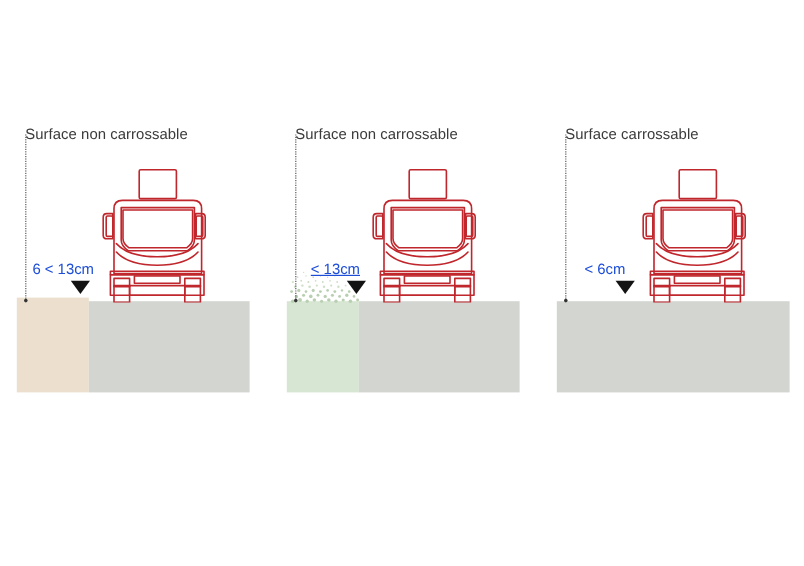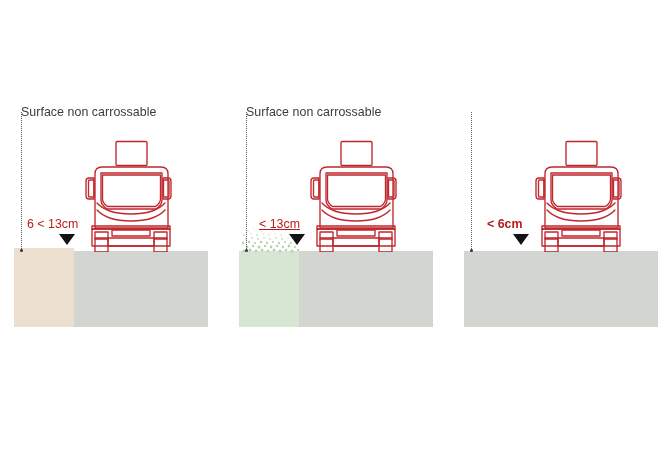--- a/index.html
+++ b/index.html
@@ -67,26 +67,26 @@
     top: 245px;
   }
   #panel-0 .ref-dot { left: 20px; }
   #panel-1 .ref-dot { left: 20px; }
   #panel-2 .ref-dot { left: 20px; }
 
   
   .measure {
     position: absolute;
     font-size: 12.4px;
-    color: #b91c1c;
+    color: #1d4ed8;
     white-space: nowrap;
   }
   #panel-0 .measure { left: 27px; top: 213px; }
   #panel-1 .measure { left: 34px; top: 213px; text-decoration: underline; }
-  #panel-2 .measure { left: 37px; top: 213px; font-weight: bold; }
+  #panel-2 .measure { left: 37px; top: 213px; }
 
   .marker {
     position: absolute;
     width: 0;
     height: 0;
     border-left: 8px solid transparent;
     border-right: 8px solid transparent;
     border-top: 11px solid #131313;
   }
   #panel-0 .marker { left: 59px; top: 230px; }
@@ -317,20 +317,21 @@
     </svg>
   </div>
 
   <div class="panel" id="panel-2">
 
     <div class="ground ground-lower"></div>
 
     <div class="ref-line"></div>
     <div class="ref-dot"></div>
 
+    <div class="caption">Surface carrossable</div>
 
     <div class="measure">&lt; 6cm</div>
 
     <div class="marker"></div>
 
     <svg class="truck" viewBox="0 0 122 112">
       <g fill="none" stroke="#c0272d" stroke-width="1.35" stroke-linejoin="round" stroke-linecap="round">
         <rect x="38" y="1.5" width="31" height="24" rx="1.2"></rect>
         <path d="M17 34 q0 -7 7 -7 h59 q7 0 7 7 v54 h-73 z"></path>
         <path d="M23 33 h61 v27 q0 5 -6 9 h-49 q-6 -4 -6 -9 z"></path>

